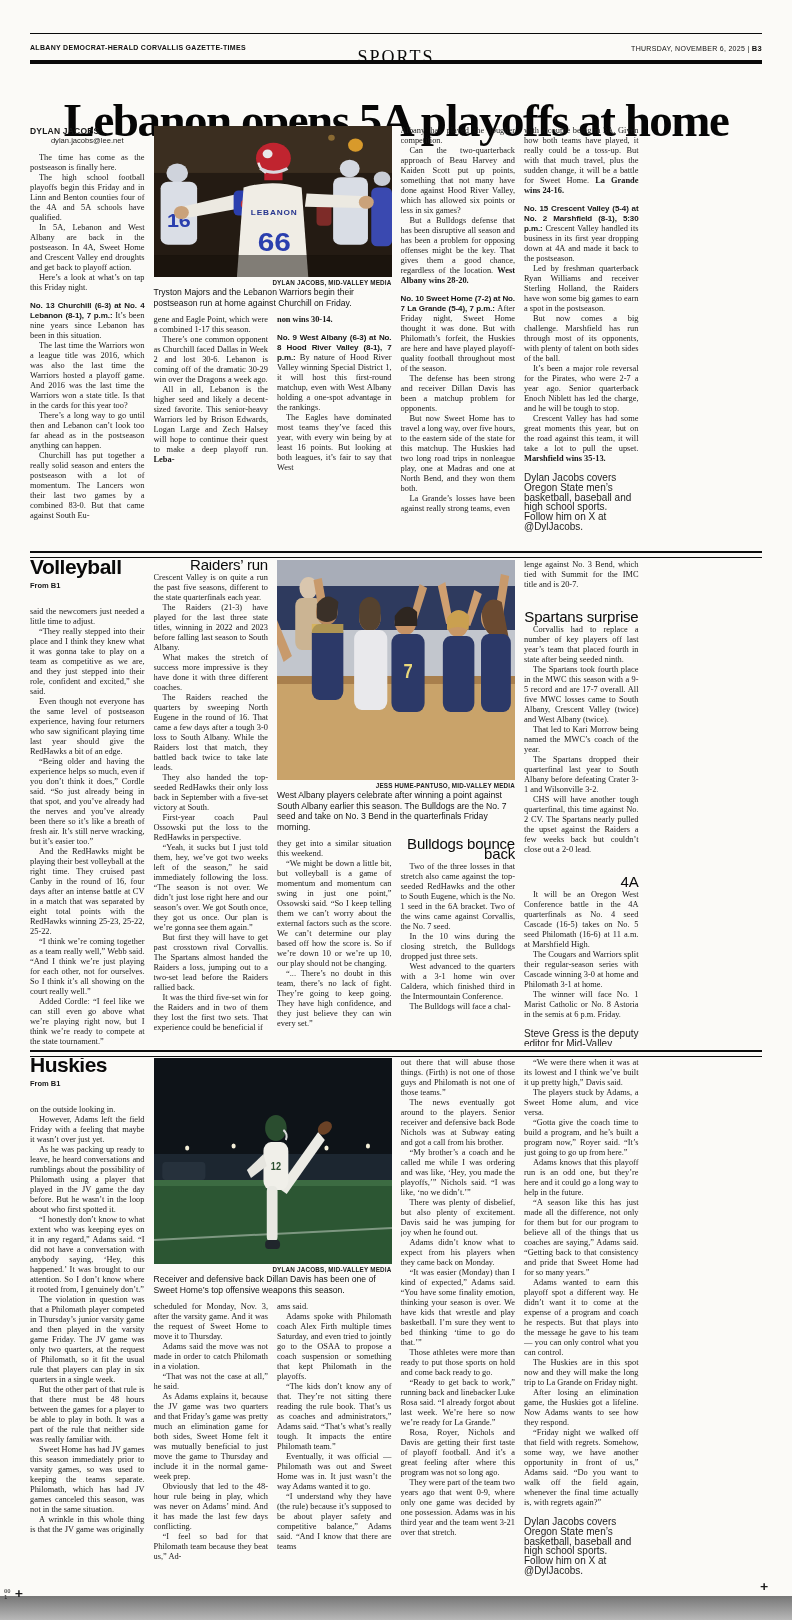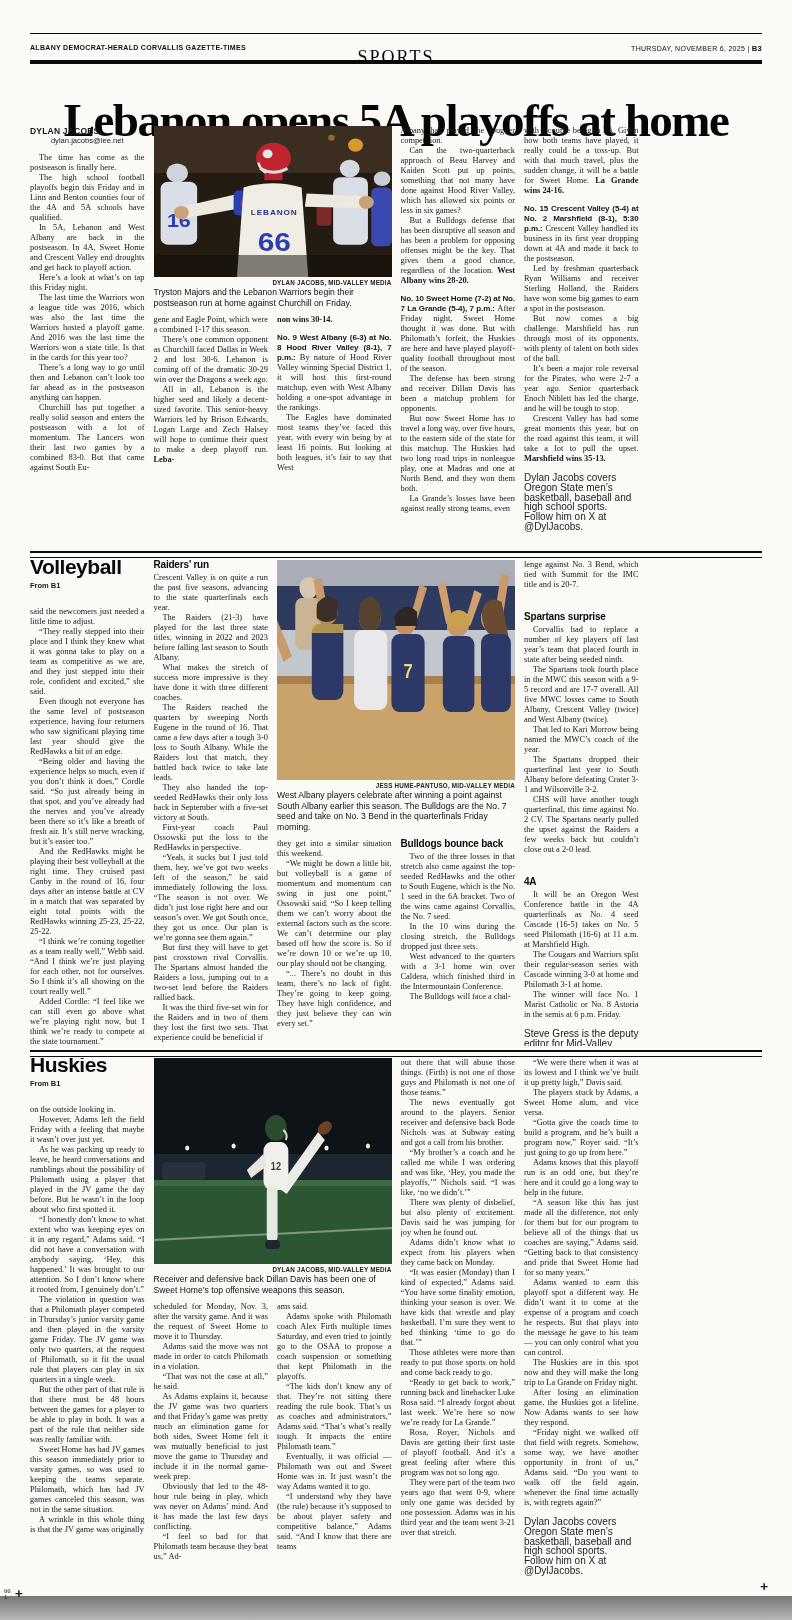--- a/index.html
+++ b/index.html
@@ -54,22 +54,22 @@
   .para{margin:0;text-indent:9px;text-align:justify;}
   .para.lead{text-indent:0;margin-top:8px;}
   .para.cont{text-indent:0;}
   .para strong{font-weight:bold;}
   .para strong.k{font-family:"Liberation Sans",sans-serif;font-size:8px;letter-spacing:-.1px;}
   .byline-name{font-family:"Liberation Sans",sans-serif;font-weight:bold;font-size:8.5px;letter-spacing:.2px;}
   .byline-email{font-family:"Liberation Sans",sans-serif;font-size:7.6px;margin-bottom:7px;color:#222;text-align:center;}
   .section-headline{font-family:"Liberation Sans",sans-serif;font-weight:bold;font-size:21px;
         letter-spacing:-.5px;margin:2px 0 0;color:#0a0a0a;}
   .from{font-family:"Liberation Sans",sans-serif;font-weight:bold;font-size:7.5px;margin:9px 0 16px;}
-  .subhead{font-family:"Liberation Sans",sans-serif;font-weight:bold;font-size:10px;margin:0 0 3px;
-        letter-spacing:-.2px;color:#0a0a0a;}
+  .subhead{font-family:"Liberation Sans",sans-serif;font-weight:normal;font-size:15px;margin:0 0 3px;
+        letter-spacing:-.2px;color:#0a0a0a;text-align:right;}
   .subhead.mid{margin-top:22px;}
   .tagline{font-family:"Liberation Sans",sans-serif;font-size:10px;line-height:9.8px;margin:9px 0 0;
         text-indent:0;color:#1d1d1d;}
   .photo{background:#222;overflow:hidden;}
   .photo svg{display:block;width:100%;height:100%;}
   .credit{font-family:"Liberation Sans",sans-serif;font-weight:bold;font-size:6.3px;text-align:right;
         color:#222;margin:2px 0 1px;letter-spacing:.2px;}
   .caption{font-family:"Liberation Sans",sans-serif;font-size:8.6px;line-height:10.6px;color:#101010;
         margin-bottom:7px;}
   
@@ -97,20 +97,21 @@
   <h1 class="lead-headline">Lebanon opens 5A playoffs at home</h1>
 
   <div class="section" id="lead-section">
     <div class="col col1">
       <div class="byline-name">DYLAN JACOBS</div>
       <div class="byline-email">dylan.jacobs@lee.net</div>
     <p class="para">The time has come as the postseason is finally here.</p>
         <p class="para">The high school football playoffs begin this Friday and in Linn and Benton counties four of the 4A and 5A schools have qualified.</p>
         <p class="para">In 5A, Lebanon and West Albany are back in the postseason. In 4A, Sweet Home and Crescent Valley end droughts and get back to playoff action.</p>
         <p class="para">Here’s a look at what’s on tap this Friday night.</p>
+        <p class="para lead"><strong class="k">No. 13 Churchill (6-3) at No. 4 Lebanon (8-1), 7 p.m.: </strong>It’s been nine years since Lebanon has been in this situation.</p>
         <p class="para">The last time the Warriors won a league title was 2016, which was also the last time the Warriors hosted a playoff game. And 2016 was the last time the Warriors won a state title. Is that in the cards for this year too?</p>
         <p class="para">There’s a long way to go until then and Lebanon can’t look too far ahead as in the postseason anything can happen.</p>
         <p class="para">Churchill has put together a really solid season and enters the postseason with a lot of momentum. The Lancers won their last two games by a combined 83-0. But that came against South Eu-</p>
       </div>
 
     <div class="photo">
       <svg viewBox="0 0 287 206" preserveAspectRatio="none">
         <rect width="287" height="206" fill="#241b13"></rect>
         <rect width="287" height="64" fill="#3b2e20"></rect>
         <circle cx="243" cy="26" r="9" fill="#d89a2b"></circle>
@@ -186,21 +187,21 @@
     <p class="para cont">said the newcomers just needed a little time to adjust.</p>
         <p class="para">“They really stepped into their place and I think they knew what it was gonna take to play on a team as competitive as we are, and they just stepped into their role, confident and excited,” she said.</p>
         <p class="para">Even though not everyone has the same level of postseason experience, having four returners who saw significant playing time last year should give the RedHawks a bit of an edge.</p>
         <p class="para">“Being older and having the experience helps so much, even if you don’t think it does,” Cordle said. “So just already being in that spot, and you’ve already had the nerves and you’ve already been there so it’s like a breath of fresh air. It’s still nerve wracking, but it’s easier too.”</p>
         <p class="para">And the RedHawks might be playing their best volleyball at the right time. They cruised past Canby in the round of 16, four days after an intense battle at CV in a match that was separated by eight total points with the RedHawks winning 25-23, 25-22, 25-22.</p>
         <p class="para">“I think we’re coming together as a team really well,” Webb said. “And I think we’re just playing for each other, not for ourselves. So I think it’s all showing on the court really well.”</p>
         <p class="para">Added Cordle: “I feel like we can still even go above what we’re playing right now, but I think we’re ready to compete at the state tournament.”</p>
       </div>
     <div class="col col2">
       <h3 class="subhead">Raiders’ run</h3>
-    <p class="para cont">Crescent Valley is on quite a run the past five seasons, advancing to the state quarterfinals each year.</p>
+    <p class="para cont">Crescent Valley is on quite a run the past five seasons, different to the state quarterfinals each year.</p>
         <p class="para">The Raiders (21-3) have played for the last three state titles, winning in 2022 and 2023 before falling last season to South Albany.</p>
         <p class="para">What makes the stretch of success more impressive is they have done it with three different coaches.</p>
         <p class="para">The Raiders reached the quarters by sweeping North Eugene in the round of 16. That came a few days after a tough 3-0 loss to South Albany. While the Raiders lost that match, they battled back twice to take late leads.</p>
         <p class="para">They also handed the top-seeded RedHawks their only loss back in September with a five-set victory at South.</p>
         <p class="para">First-year coach Paul Ossowski put the loss to the RedHawks in perspective.</p>
         <p class="para">“Yeah, it sucks but I just told them, hey, we’ve got two weeks left of the season,” he said immediately following the loss. “The season is not over. We didn’t just lose right here and our season’s over. We got South once, they got us once. Our plan is we’re gonna see them again.”</p>
         <p class="para">But first they will have to get past crosstown rival Corvallis. The Spartans almost handed the Raiders a loss, jumping out to a two-set lead before the Raiders rallied back.</p>
         <p class="para">It was the third five-set win for the Raiders and in two of them they lost the first two sets. That experience could be beneficial if</p>
       </div>
 

